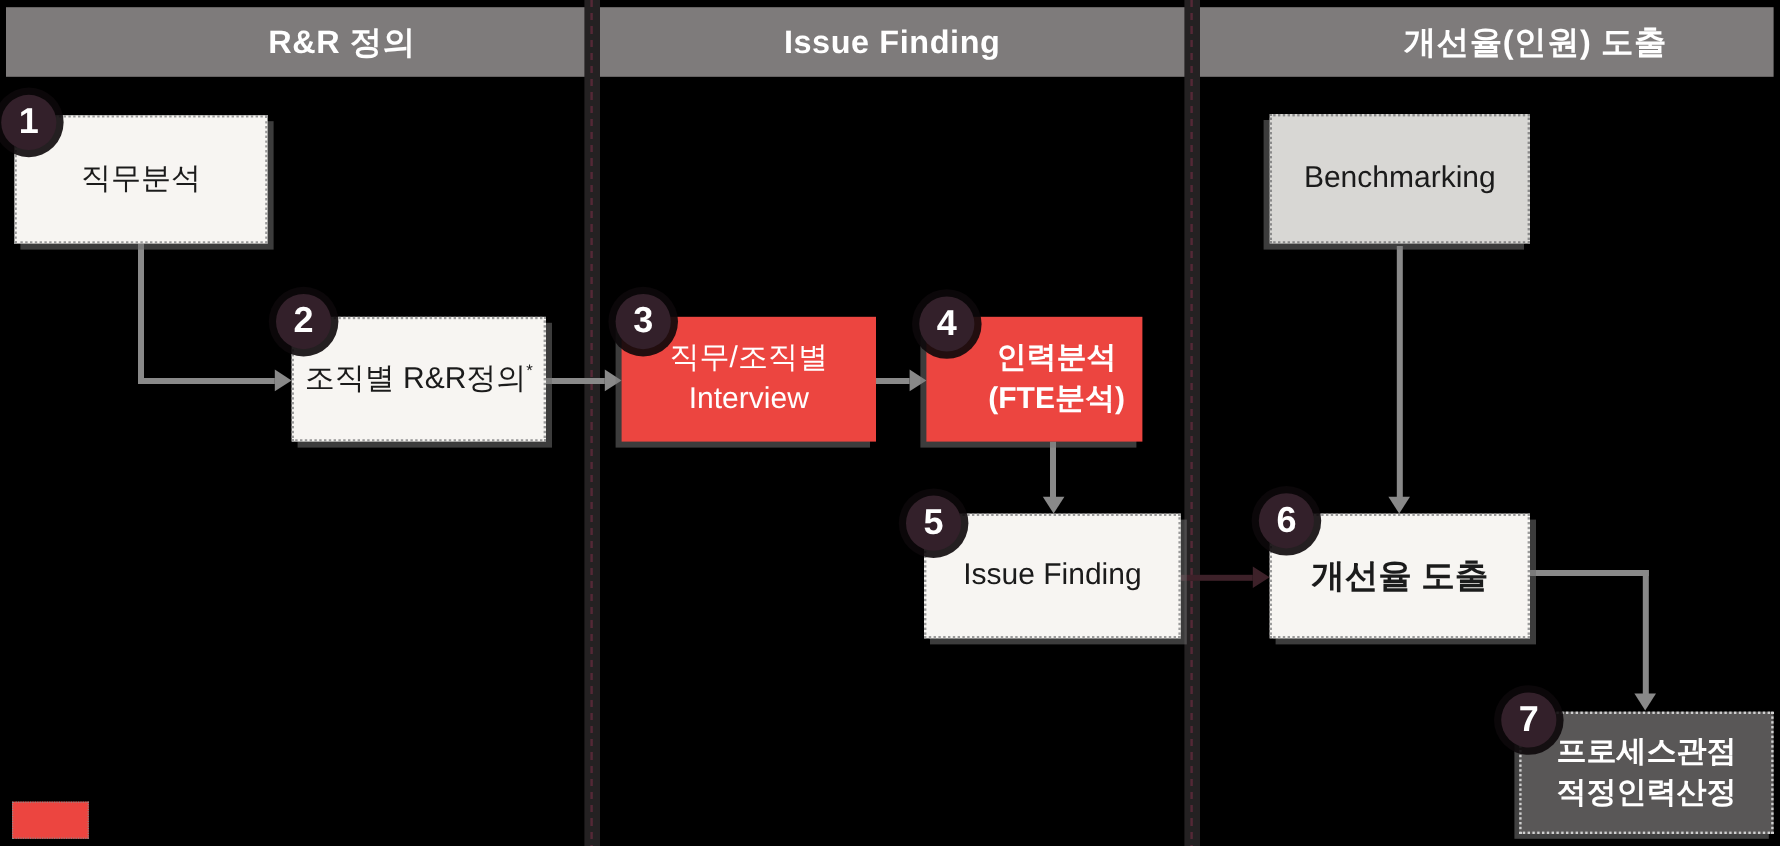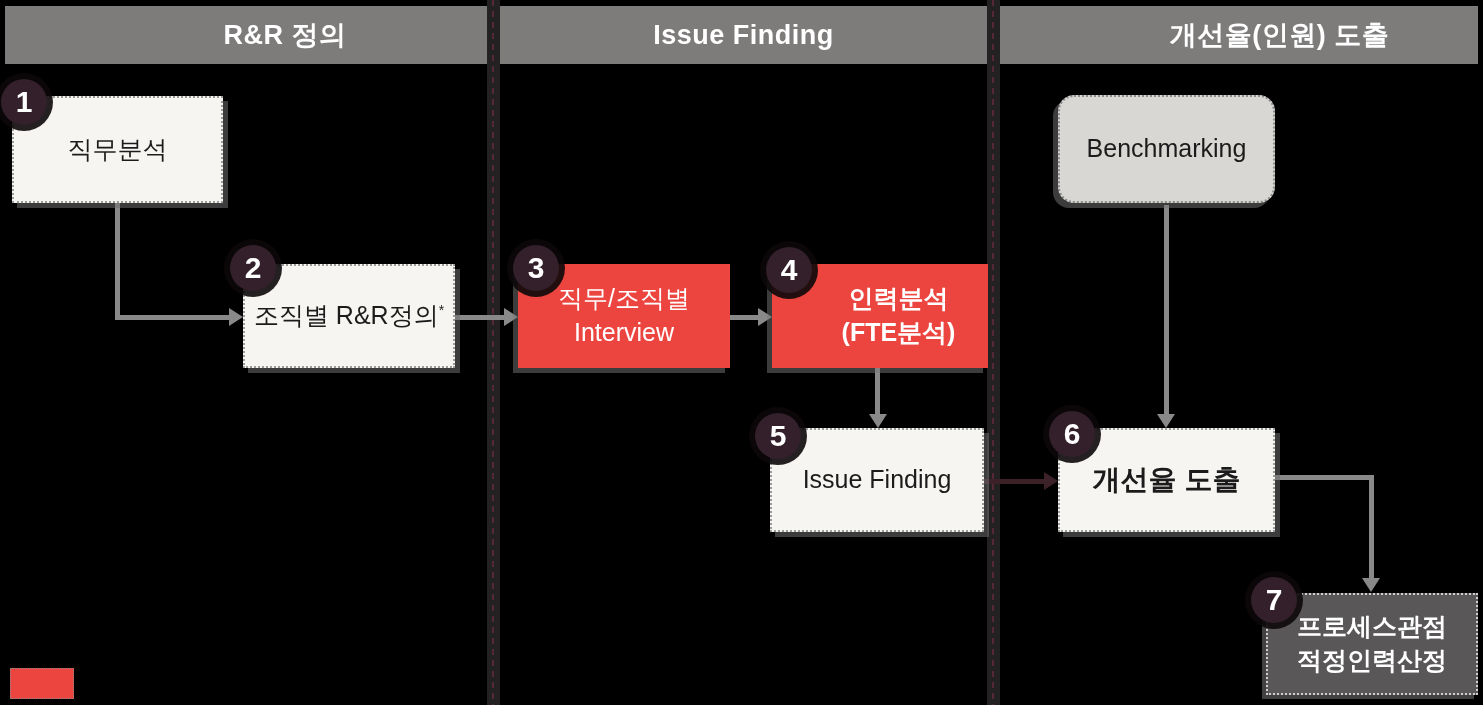--- a/index.html
+++ b/index.html
@@ -97,21 +97,21 @@
     <span class="lbl"><span>조직별 R&amp;R정의</span><sup>*</sup></span>
   </div>
 
   <div class="node red" style="left:518px;top:264px;width:212px;height:104px;text-align:center;">
     <span class="lbl">
       <span>직무/조직별</span><br>
       <span>Interview</span>
     </span>
   </div>
 
-  <div class="node red bold" style="left:772px;top:264px;width:216px;height:104px;padding-left:37px;">
+  <div class="node red bold" style="left:772px;top:264px;width:180px;height:104px;padding-left:37px;">
     <span class="lbl">
       <span>인력분석</span><br>
       <span>(FTE분석)</span>
     </span>
   </div>
 
   <div class="node white" style="left:770px;top:428px;width:214px;height:104px;">
     <span class="lbl">Issue Finding</span>
   </div>
 
@@ -119,21 +119,21 @@
     <span class="lbl" style="font-size:28px;">개선율 도출</span>
   </div>
 
   <div class="node darkgray bold" style="left:1266px;top:593px;width:212px;height:102px;">
     <span class="lbl">
       <span>프로세스관점</span><br>
       <span>적정인력산정</span>
     </span>
   </div>
 
-  <div class="node lightgray" style="left:1058px;top:95px;width:217px;height:108px;border-radius:16px;">
+  <div class="node lightgray" style="left:1058px;top:95px;width:217px;height:108px;">
     <span class="lbl">Benchmarking</span>
   </div>
 
   <div class="badge" style="left:1px;top:79px;">1</div>
   <div class="badge" style="left:230px;top:245px;">2</div>
   <div class="badge" style="left:513px;top:245px;">3</div>
   <div class="badge" style="left:766px;top:247px;">4</div>
   <div class="badge" style="left:755px;top:413px;">5</div>
   <div class="badge" style="left:1049px;top:411px;">6</div>
   <div class="badge" style="left:1251px;top:577px;">7</div>

